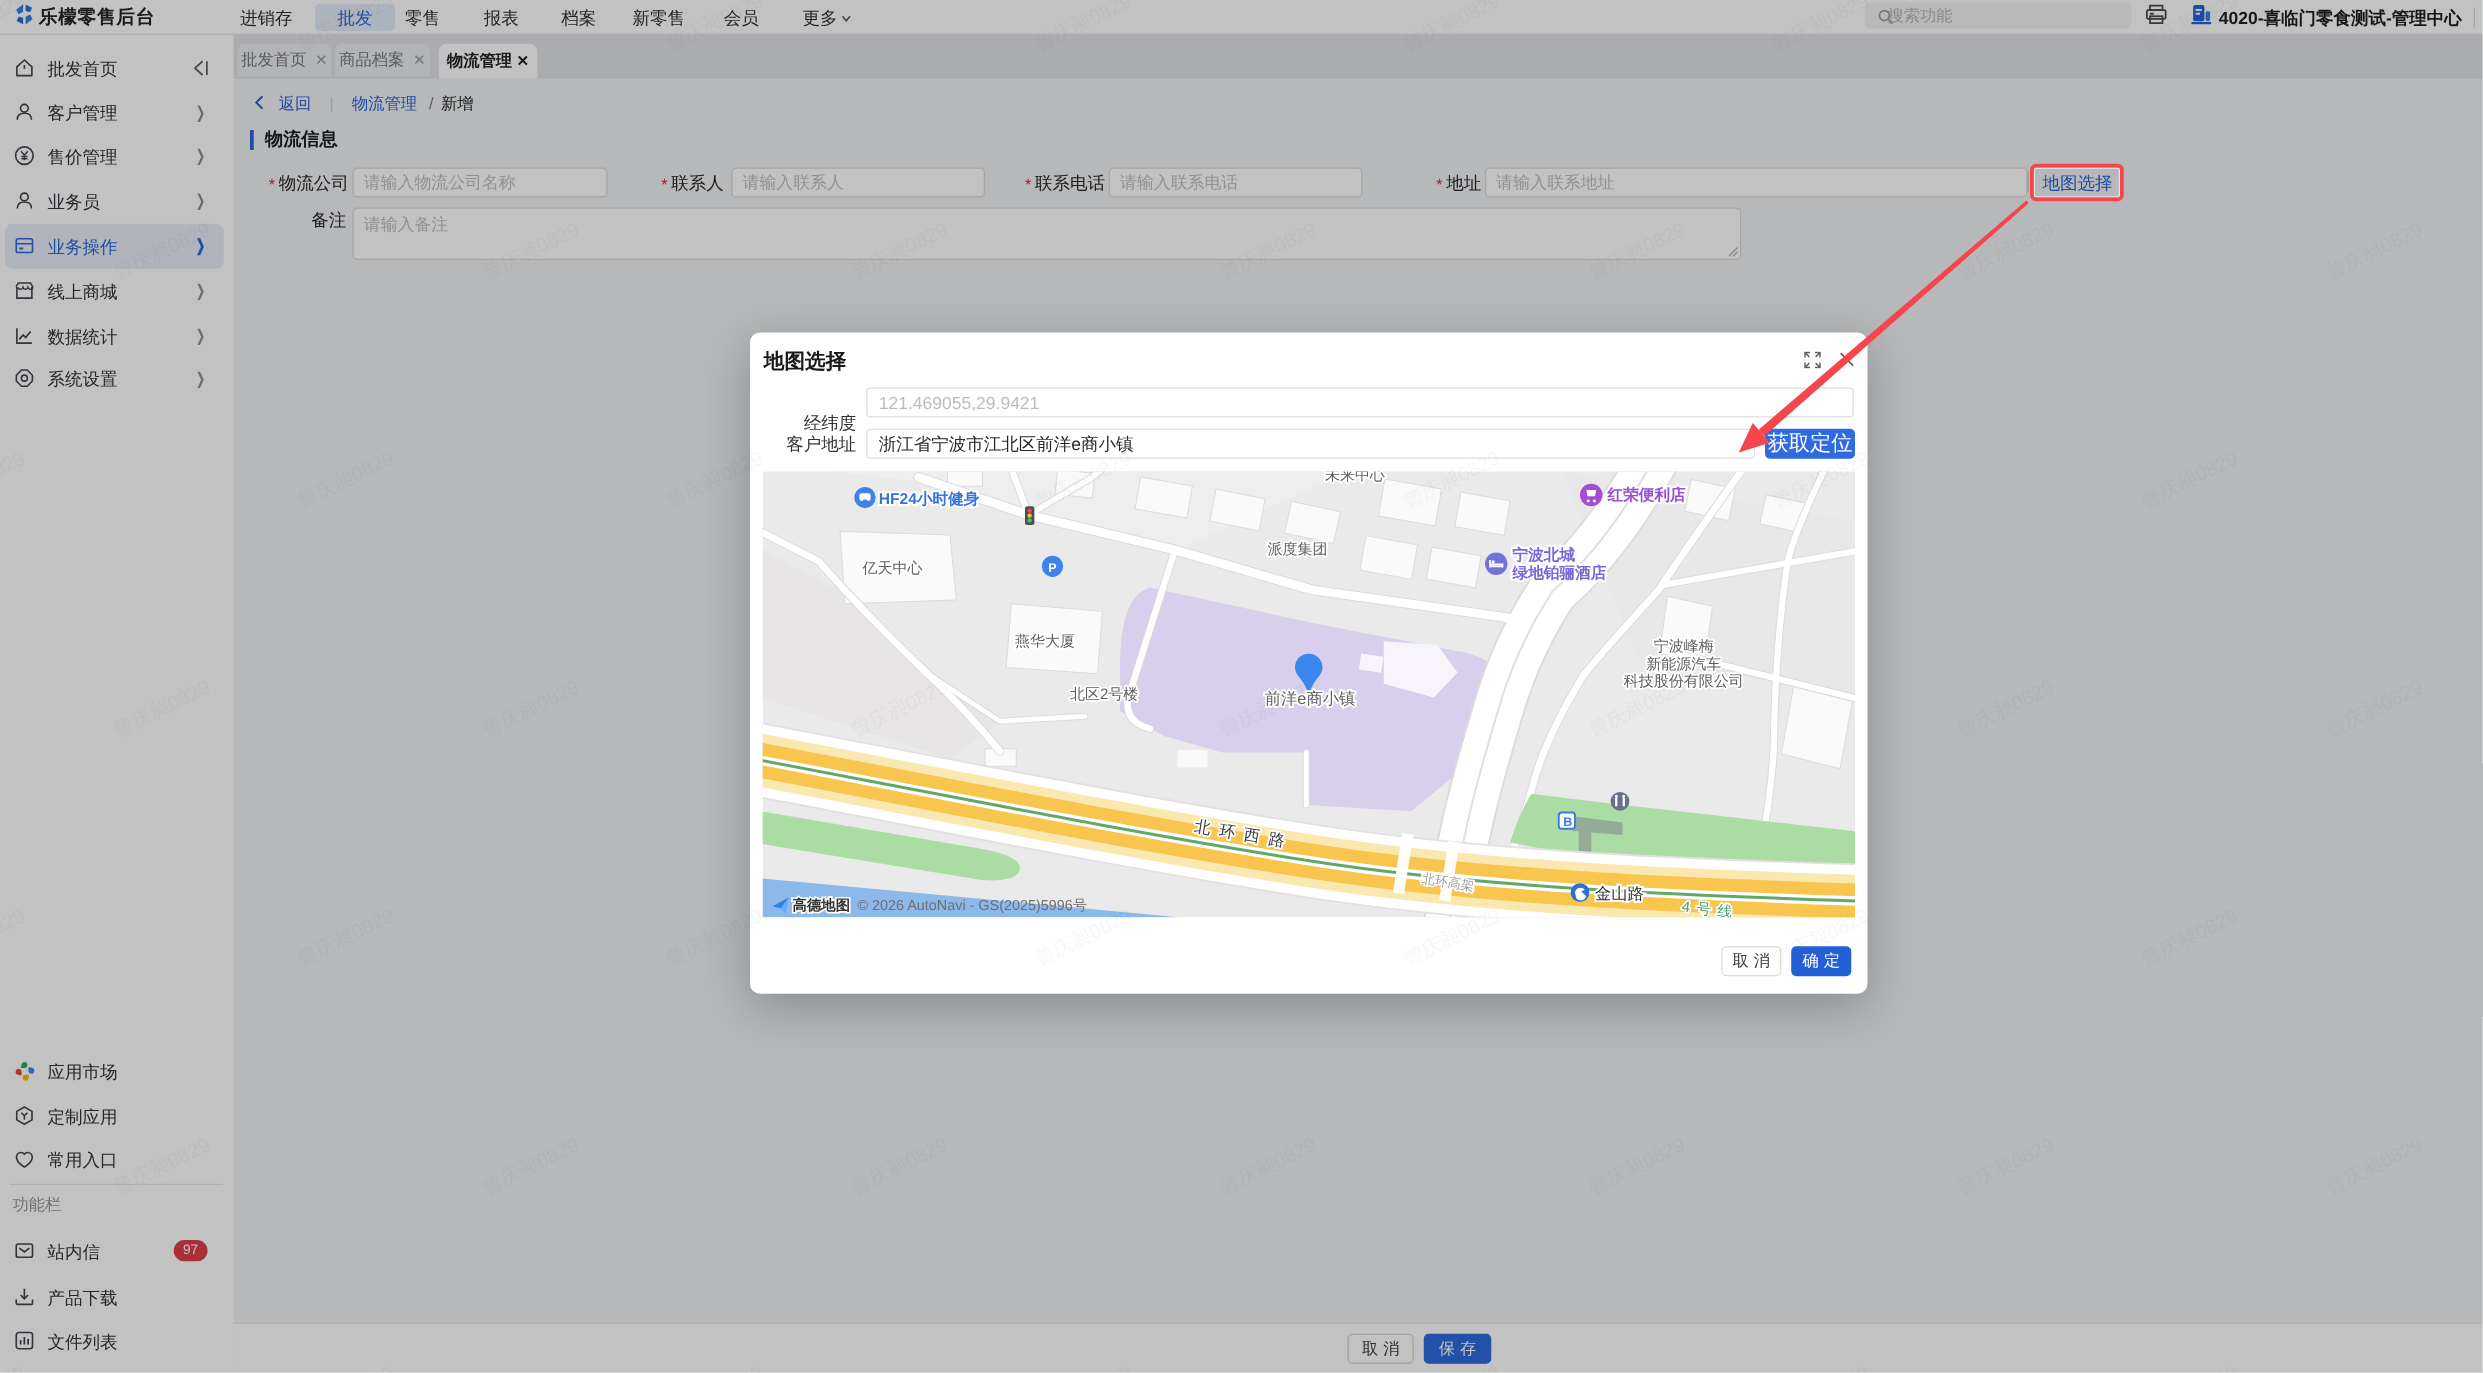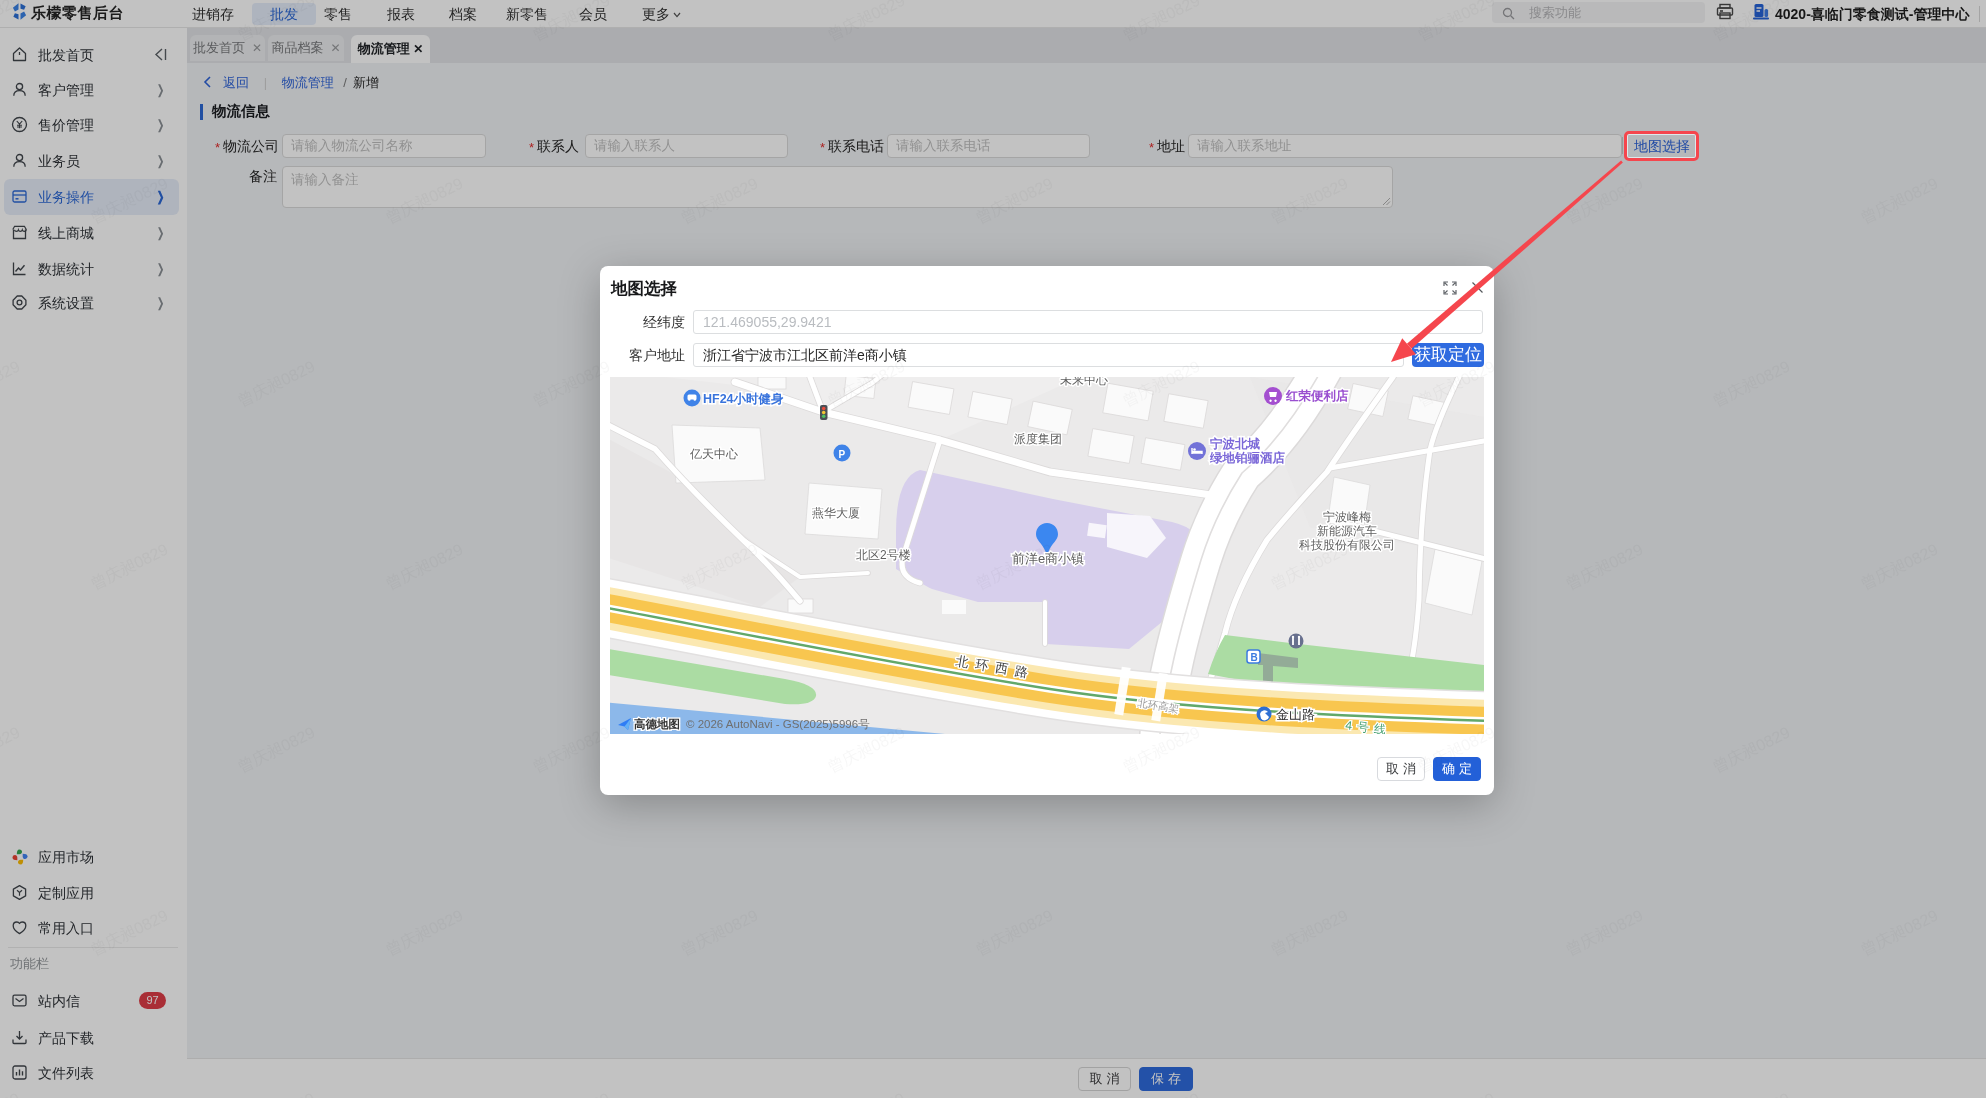--- a/index.html
+++ b/index.html
@@ -78,21 +78,21 @@
  <div class="nav-item" style="left:448px;width:30px">档案</div>
  <div class="nav-item" style="left:505px;width:44px">新零售</div>
  <div class="nav-item" style="left:578px;width:30px">会员</div>
  <div class="nav-item" style="left:640px;width:32px">更多</div>
  <svg class="abs" style="left:673px;top:12px" width="8" height="6" viewBox="0 0 8 6">
       <path d="M1 1 L4 4.6 L7 1" fill="none" stroke="#555" stroke-width="1.2"></path>
     </svg>
  <div class="search"><svg style="position:relative;top:3px;left:10px" width="13" height="13" viewBox="0 0 13 13">
         <circle cx="5.5" cy="5.5" r="4" fill="none" stroke="#9a9a9e" stroke-width="1.3"></circle>
         <path d="M8.7 8.7 L12 12" stroke="#9a9a9e" stroke-width="1.3"></path>
-      </svg><span style="margin-left:24px">搜索功能</span></div>
+      </svg><span style="margin-left:5px">搜索功能</span></div>
  <svg class="abs" style="left:1716px;top:3px" width="18" height="18" viewBox="0 0 18 18" fill="none" stroke="#4a4a4a" stroke-width="1.4">
   <rect x="4" y="1.5" width="10" height="3.5"></rect>
       <rect x="1.5" y="5" width="15" height="7" rx="1"></rect>
       <rect x="4" y="10" width="10" height="5.5"></rect>
       <path d="M4 8 L7 8" stroke-width="1.6"></path>
  </svg>
  <svg class="abs" style="left:1752px;top:3px" width="18" height="18" viewBox="0 0 18 18">
   <rect x="2.5" y="1" width="9" height="13" rx="1.6" fill="#2563d9"></rect>
       <rect x="12.5" y="6" width="3.6" height="8" rx="1.6" fill="#3f7ce6"></rect>
       <rect x="1" y="14.6" width="16" height="1.8" rx="0.9" fill="#2563d9"></rect>
@@ -258,21 +258,21 @@
 <div class="overlay"></div>
 
 <div class="modal">
  <div class="mtitle">地图选择</div>
  <svg class="abs" style="left:843px;top:15px" width="14" height="14" viewBox="0 0 14 14" fill="none" stroke="#5f6368" stroke-width="1.2">
   <path d="M1 5 L1 1 L5 1 M4.5 4.5 L1.8 1.8 M9 1 L13 1 L13 5 M9.5 4.5 L12.2 1.8 M13 9 L13 13 L9 13 M9.5 9.5 L12.2 12.2 M5 13 L1 13 L1 9 M4.5 9.5 L1.8 12.2"></path>
  </svg>
  <svg class="abs" style="left:871px;top:15px" width="13" height="13" viewBox="0 0 13 13" stroke="#55585c" stroke-width="1.2">
       <path d="M1.5 1.5 L11.5 11.5 M11.5 1.5 L1.5 11.5"></path>
     </svg>
- <div class="mlabel" style="left:0px;top:44px">经纬度</div>
+ <div class="mlabel" style="left:0px;top:60px">经纬度</div>
  <div class="min" style="top:44px;width:790px;color:#b9bcc0">121.469055,29.9421</div>
  <div class="mlabel" style="left:0px;top:77px">客户地址</div>
  <div class="min" style="top:77px;width:711px;color:#262626">浙江省宁波市江北区前洋e商小镇</div>
  <div class="getloc">获取定位</div>
  <div class="abs" style="left:10px;top:111px;width:874px;height:357px;overflow:hidden">
 <svg width="874" height="357" viewBox="0 0 874 357" font-family="Liberation Sans,sans-serif">
 <rect width="874" height="357" fill="#ebeaea"></rect>
 <path d="M-5,60 L60,95 L130,155 L190,200 L150,230 L-5,180 Z" fill="#e7e5e5"></path>
 <path d="M55,0 L470,0 L330,63 L213,35 L125,8 L55,0 Z" fill="#efeeee"></path>
 <path d="M640,0 L874,40 L874,180 L700,150 Z" fill="#e7e5e5" opacity="0.5"></path>

